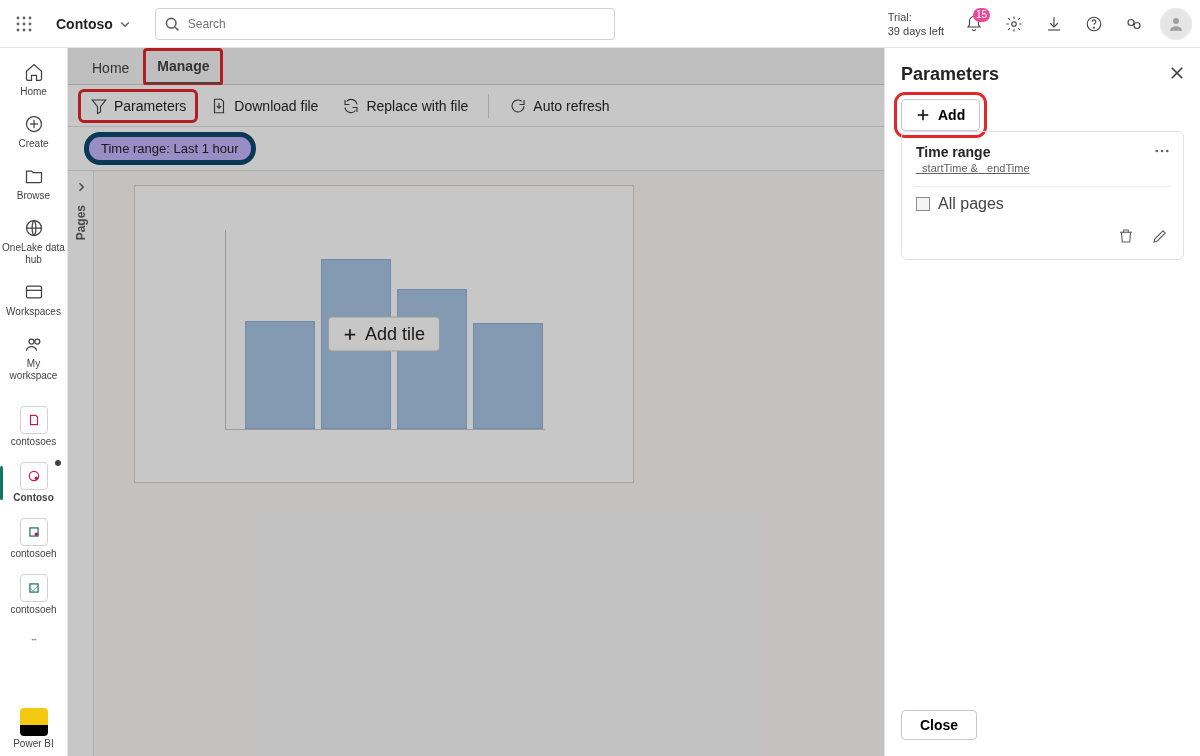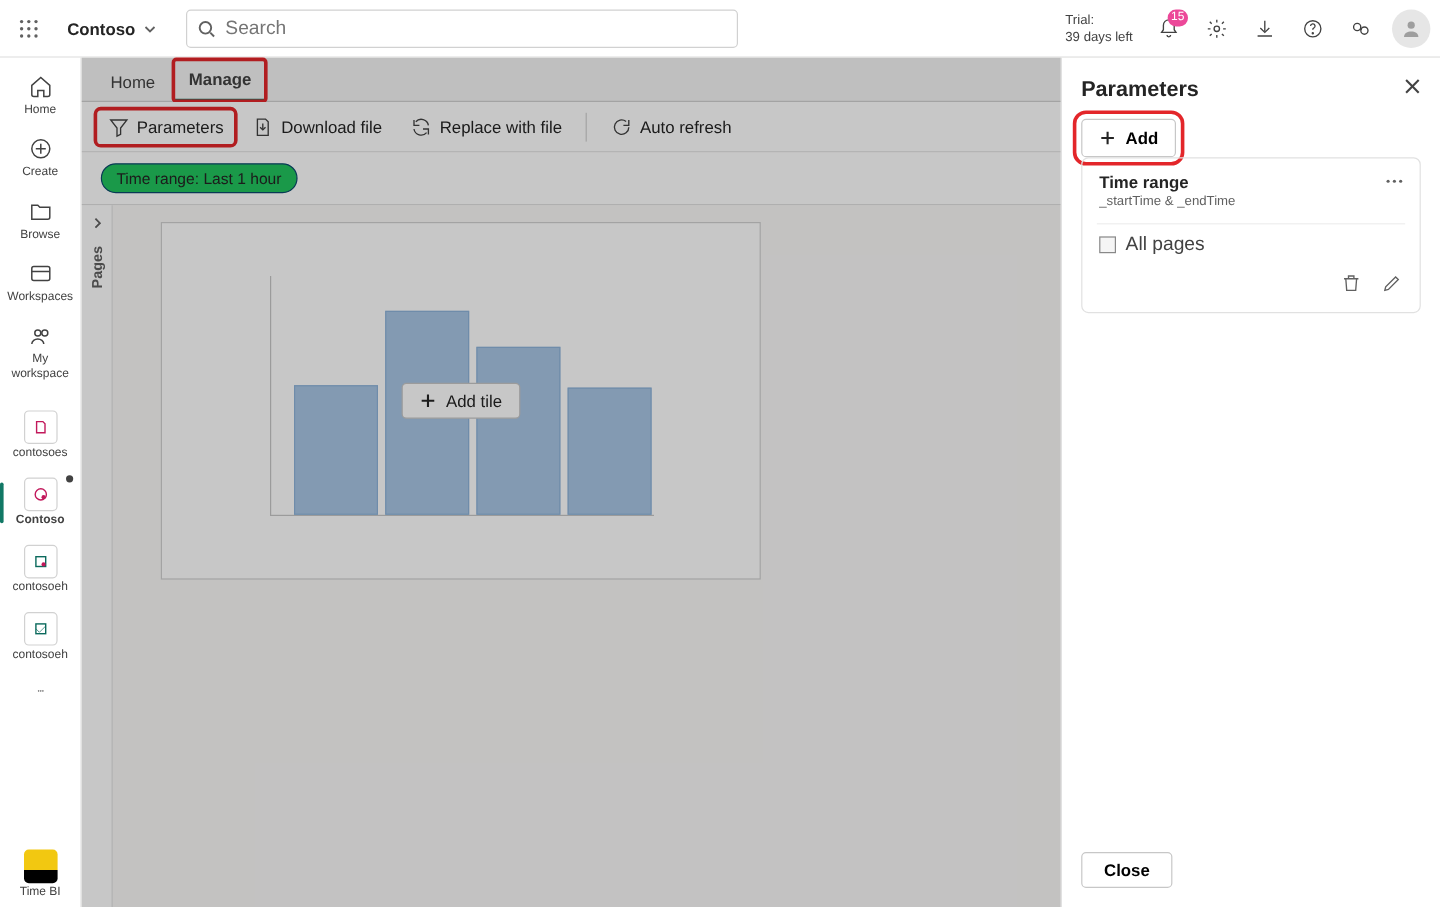--- a/index.html
+++ b/index.html
@@ -6,21 +6,21 @@
   html, body { width: 1200px; height: 756px; overflow: hidden; background: #fff; }
 
   
   .topbar { height: 48px; display: flex; align-items: center; padding: 0 8px; border-bottom: 1px solid #e1e1e1; }
   .waffle { width: 32px; height: 32px; display:flex; align-items:center; justify-content:center; cursor:pointer; }
   .waffle svg { width:16px; height:16px; fill:#616161; }
   .ws-name { margin-left: 16px; font-size: 14px; font-weight: 600; color:#242424; display:flex; align-items:center; gap:6px; }
   .ws-name svg { width:12px; height:12px; stroke:#616161; stroke-width:2; fill:none; }
   .searchbox { margin-left: 24px; width: 460px; height: 32px; border:1px solid #d1d1d1; border-radius:4px; display:flex; align-items:center; padding:0 8px; gap:8px; background:#fff;}
   .searchbox svg { width:16px; height:16px; stroke:#616161; stroke-width:2; fill:none;}
-  .searchbox input { border:none; outline:none; flex:1; font-size:16px; color:#4c1d95; background:transparent;}
+  .searchbox input { border:none; outline:none; flex:1; font-size:12px; color:#4c1d95; background:transparent;}
   .topbar-spacer { flex:1; }
   .trial { text-align:left; font-size:11px; line-height:14px; color:#424242; margin-right:12px; }
   .topbar-icons { display:flex; align-items:center; gap:4px; }
   .topbar-icons .ticon { width:36px; height:36px; display:flex; align-items:center; justify-content:center; position:relative; cursor:pointer; }
   .topbar-icons .ticon svg { width:18px; height:18px; stroke:#424242; stroke-width:1.5; fill:none; }
   .badge { position:absolute; top:2px; right:2px; background:#ec4899; color:#fff; font-size:10px; line-height:14px; min-width:16px; text-align:center; border-radius:8px; padding:0 3px;}
   .avatar { width:32px; height:32px; border-radius:50%; background:#e6e6e6; display:flex; align-items:center; justify-content:center; margin-left:4px;}
   .avatar svg { width:18px; height:18px; fill:#9e9e9e; }
 
   
@@ -43,49 +43,49 @@
   .tab { padding:8px 12px; font-size:14px; color:#424242; cursor:pointer;}
   .tab.active { font-weight:600; border-bottom:2px solid #117865;}
   .hl { outline:3px solid #e3262a; outline-offset:-1px; border-radius:2px; }
 
   .toolbar { height:42px; display:flex; align-items:center; padding:0 12px; gap:4px; border-bottom:1px solid #e1e1e1; background:#fff;}
   .tbtn { display:flex; align-items:center; gap:6px; padding:6px 10px; font-size:14px; color:#242424; border-radius:4px; cursor:pointer;}
   .tbtn svg { width:18px; height:18px; stroke:#424242; stroke-width:1.5; fill:none;}
   .toolbar .divider { width:1px; height:24px; background:#d1d1d1; margin:0 6px;}
 
   .timerange-row { height:44px; display:flex; align-items:center; padding:0 16px; background:#fff; border-bottom:1px solid #e1e1e1;}
-  .pill { border:1px solid #0c4a6e; border-radius:16px; padding:4px 12px; font-size:13px; color:#242424; background:#22c55e;}
+  .pill { border:5px solid #0c4a6e; border-radius:16px; padding:4px 12px; font-size:13px; color:#242424; background:#c4b5fd;}
 
   .canvas-area { position:relative; flex:1; display:flex; }
   .pages-handle { width:26px; background:#fff; border-right:1px solid #e1e1e1; display:flex; flex-direction:column; align-items:center; padding-top:8px; gap:8px;}
   .pages-handle .chev svg{ width:12px;height:12px; stroke:#616161; stroke-width:2; fill:none;}
   .pages-handle .vlabel { writing-mode:vertical-rl; font-size:12px; color:#616161; transform:rotate(180deg); font-weight:600;}
 
   .canvas { flex:1; background:#faf9f8; position:relative; }
   .tile { position:absolute; left:40px; top:14px; width:500px; height:298px; background:#fff; border:1px solid #d1d1d1;}
   .chart { position:absolute; left:90px; top:44px; width:320px; height:200px; }
   .chart .axis { position:absolute; left:0; right:0; bottom:0; height:1px; background:#c7c7c7;}
   .chart .vaxis{ position:absolute; left:0; top:0; bottom:0; width:1px; background:#c7c7c7;}
   .bar { position:absolute; bottom:1px; width:70px; background:#a8c6e5; border:1px solid #8fb4da;}
-  .addtile-btn { position:absolute; left:50%; top:50%; transform:translate(-50%,-50%); background:#fff; border:1px solid #c7c7c7; border-radius:4px; padding:6px 14px; font-size:14px; display:flex; align-items:center; gap:8px; color:#242424;}
+  .addtile-btn { position:absolute; left:50%; top:50%; transform:translate(-50%,-50%); background:#fff; border:1px solid #c7c7c7; border-radius:4px; padding:6px 14px; font-size:18px; display:flex; align-items:center; gap:8px; color:#242424;}
   .addtile-btn svg{width:14px;height:14px;stroke:#242424;stroke-width:2;fill:none;}
 
   
   .panel { position:absolute; right:0; top:0; bottom:0; width:316px; background:#fff; border-left:1px solid #e1e1e1; display:flex; flex-direction:column; padding:16px; }
   .panel-head { display:flex; align-items:center; justify-content:space-between;}
   .panel-head h2 { font-size:18px; font-weight:600; color:#242424;}
   .panel-head .close svg{ width:14px;height:14px;stroke:#424242;stroke-width:2;fill:none;}
   .addbtn { margin-top:14px; align-self:flex-start; display:flex; align-items:center; gap:8px; padding:7px 14px; border:1px solid #c7c7c7; border-radius:4px; font-size:14px; font-weight:600; background:#fff; cursor:pointer;}
   .addbtn svg{ width:14px;height:14px;stroke:#242424;stroke-width:2;fill:none;}
   .hl-add { outline:3px solid #e3262a; outline-offset:4px; border-radius:4px;}
 
   .param-card { border:1px solid #e1e1e1; border-radius:6px; padding:12px 14px 10px; }
   .param-card .row1{ display:flex; justify-content:space-between; align-items:flex-start;}
   .param-card .title{ font-size:14px; font-weight:600; color:#242424;}
-  .param-card .sub{ font-size:11px; color:#616161; margin-top:2px;}
+  .param-card .sub{ font-size:11px; color:#616161; margin-top:2px;text-decoration:underline;}
   .param-card .more svg{width:14px;height:14px;fill:#616161;}
   .param-card hr{ border:none; border-top:1px solid #eee; margin:12px -2px 8px;}
   .param-card .pagescope{ display:flex; align-items:center; gap:8px; font-size:16px; color:#424242;}
   .param-card .pagescope .sq{ width:14px;height:14px;border:1px solid #888; background:#f5f5f5;}
   .param-card .actions{ display:flex; justify-content:flex-end; gap:16px; margin-top:14px;}
   .param-card .actions svg{ width:18px;height:18px; stroke:#616161; stroke-width:1.5; fill:none;}
 
   .panel-footer { margin-top:auto; display:flex; justify-content:flex-start;}
   .closebtn { padding:6px 18px; border:1px solid #c7c7c7; border-radius:4px; font-size:14px; font-weight:600; background:#fff; cursor:pointer;}
 
@@ -195,20 +195,29 @@
       <div class="ricon">
           <svg viewBox="0 0 24 24" width="20" height="20">
             <path d="M3 6h6l2 2h10v10a2 2 0 0 1-2 2H3z"></path>
           </svg>
         </div>
       <span>Browse</span>
     </div>
     <div class="rail-item">
       <div class="ricon">
           <svg viewBox="0 0 24 24" width="20" height="20">
+            <circle cx="12" cy="12" r="9"></circle>
+            <path d="M3 12h18M12 3c3 3 3 15 0 18M12 3c-3 3-3 15 0 18"></path>
+          </svg>
+        </div>
+      <span>OneLake data hub</span>
+    </div>
+    <div class="rail-item">
+      <div class="ricon">
+          <svg viewBox="0 0 24 24" width="20" height="20">
             <rect x="3" y="5" width="18" height="14" rx="2"></rect>
             <line x1="3" y1="10" x2="21" y2="10"></line>
           </svg>
         </div>
       <span>Workspaces</span>
     </div>
     <div class="rail-item">
       <div class="ricon">
           <svg viewBox="0 0 24 24" width="20" height="20">
             <circle cx="9" cy="9" r="3"></circle>
@@ -260,21 +269,21 @@
           <svg viewBox="0 0 24 24" width="20" height="6">
             <circle cx="5" cy="3" r="1.6" fill="#424242"></circle>
             <circle cx="12" cy="3" r="1.6" fill="#424242"></circle>
             <circle cx="19" cy="3" r="1.6" fill="#424242"></circle>
           </svg>
         </div>
     </div>
     <div style="flex:1"></div>
     <div class="rail-item">
       <div class="ws-sq yellow"></div>
-      <span>Time BI</span>
+      <span>Power BI</span>
     </div>
   </div>
 
   <div class="main">
     <div class="main-inner">
 
       <div class="tabs">
         <div class="tab">Home</div>
         <div class="tab active hl">Manage</div>
       </div>

